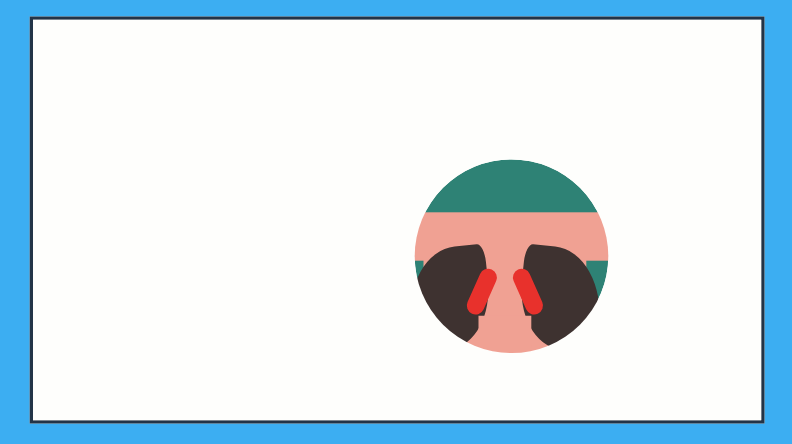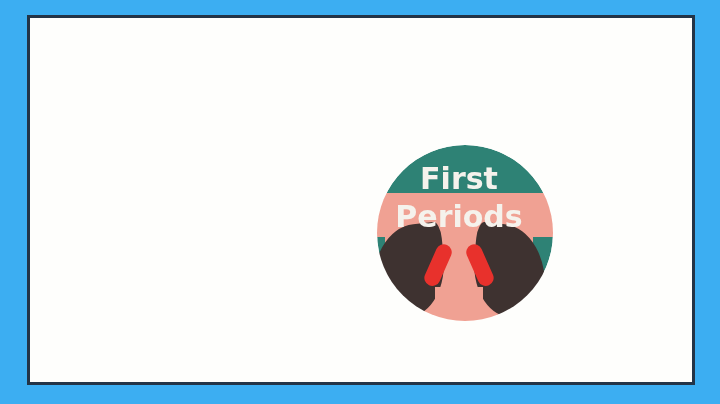--- a/index.html
+++ b/index.html
@@ -238,19 +238,17 @@
 
     <div id="center-graphic">
       <div class="circleTeal"></div>
       <div class="pantsBand"></div>
       <div class="pantsBody"></div>
       <div class="legHoleL"></div>
       <div class="legHoleR"></div>
       <div class="crotch"></div>
       <div class="heartV"></div>
       <div class="maskTeal"></div>
-      <div class="ctext" id="ctext-first">First</div>
-      <div class="ctext" id="ctext-periods">Periods</div>
     </div>
 
 
   </div>
 </div>
 
 </body></html>

